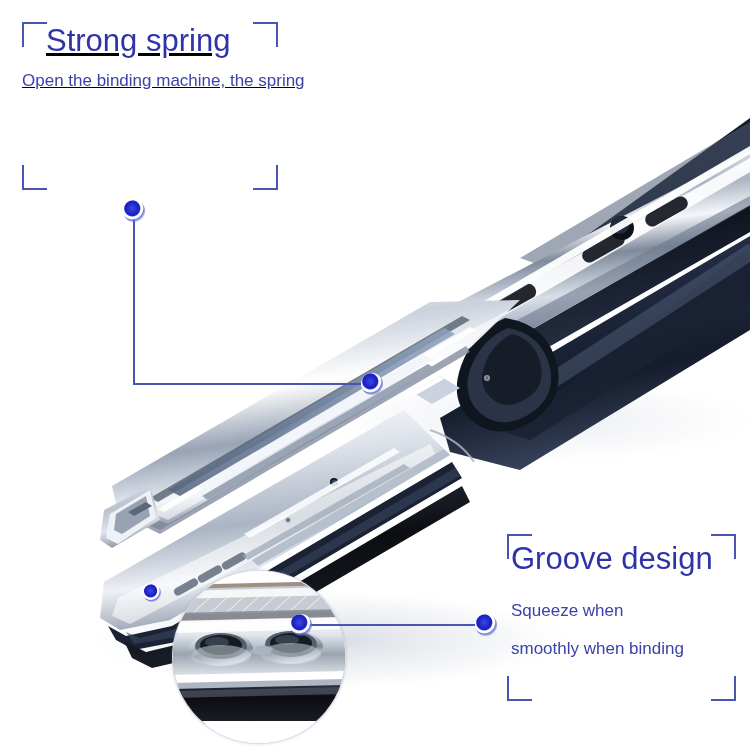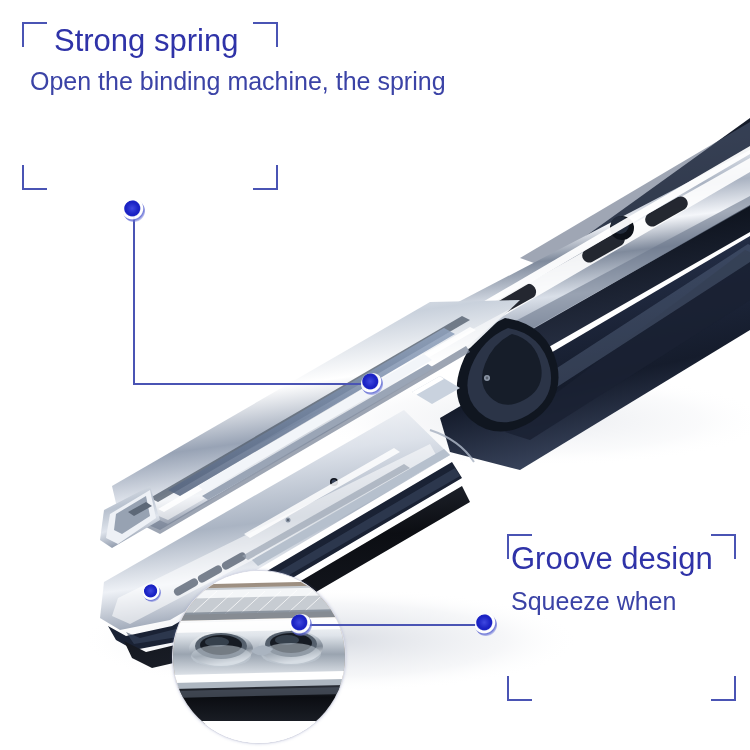--- a/index.html
+++ b/index.html
@@ -34,47 +34,48 @@
   }
   .callout .heading {
     color: #2f33a8;
     font-size: 31px;
     line-height: 38px;
     letter-spacing: 0px;
     white-space: nowrap;
   }
   .callout .body-line {
     color: #3b43a6;
-    font-size: 25px;
+    font-size: 17px;
     line-height: 38px;
     white-space: nowrap;
   }
 
   #callout-spring {
-    left: 28px;
+    left: 20px;
     top: 22px;
     width: 276px;
+    text-decoration: underline;
   }
   #callout-spring .heading {
     padding-left: 26px;
     margin: 0 0 2px 0;
   }
   #callout-spring .body-line {
     padding-left: 2px;
   }
 
   #callout-groove {
     left: 503px;
     top: 534px;
     width: 236px;
     text-align: left;
   }
   #callout-groove .heading {
     padding-left: 8px;
-    margin: 6px 0 4px 0;
+    margin: 6px 0 14px 0;
   }
   #callout-groove .body-line {
     padding-left: 8px;
   }
 
   
   .bracket {
     position: absolute;
     pointer-events: none;
   }
@@ -391,15 +392,16 @@
   </div>
 
   <div class="callout" id="callout-spring">
     <div class="heading">Strong spring</div>
     <div class="body-line">Open the binding machine, the spring</div>
   </div>
 
   <div class="callout" id="callout-groove">
     <div class="heading">Groove design</div>
     <div class="body-line">Squeeze when</div>
+    <div class="body-line">smoothly when binding</div>
   </div>
 
 </div>
 
 </body></html>

